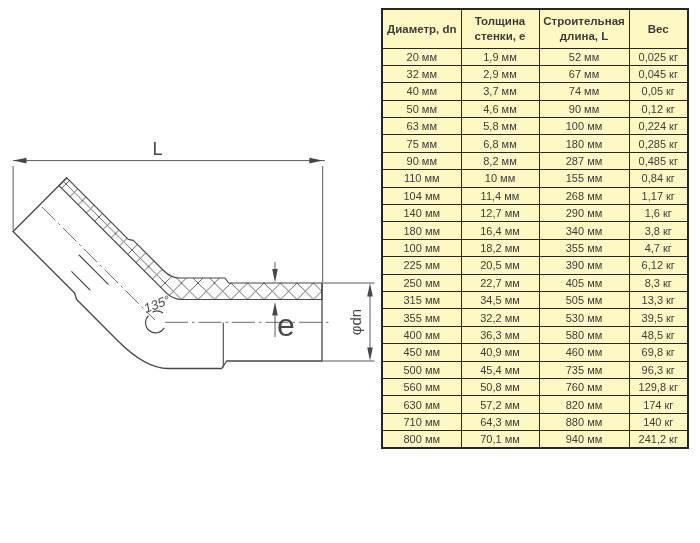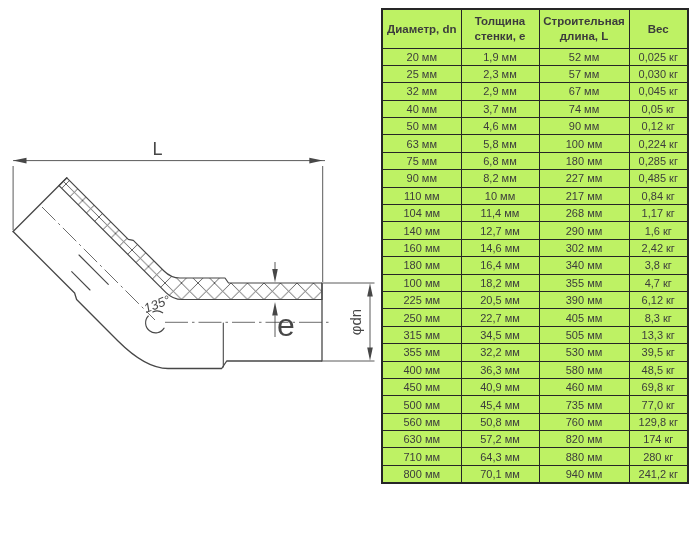--- a/index.html
+++ b/index.html
@@ -32,21 +32,21 @@
   .dtext{fill:var(--line);}
   
   .table-wrap{
     position:absolute;left:381px;top:8px;
   }
   table.spec{
     border-collapse:collapse;
     width:306px;
     table-layout:fixed;
     border:2px solid var(--table-border);
-    background:#bef264;
+    background:#fef9c3;
   }
   table.spec col.c1{width:79px;}
   table.spec col.c2{width:78px;}
   table.spec col.c3{width:90px;}
   table.spec col.c4{width:59px;}
   table.spec th{
     border:1px solid var(--table-border);
     height:39px;
     font-size:11.5px;
     font-weight:bold;
@@ -134,26 +134,20 @@
         </tr>
       </thead>
       <tbody>
           <tr>
             <td>20 мм</td>
             <td>1,9 мм</td>
             <td>52 мм</td>
             <td>0,025 кг</td>
           </tr>
           <tr>
-            <td>25 мм</td>
-            <td>2,3 мм</td>
-            <td>57 мм</td>
-            <td>0,030 кг</td>
-          </tr>
-          <tr>
             <td>32 мм</td>
             <td>2,9 мм</td>
             <td>67 мм</td>
             <td>0,045 кг</td>
           </tr>
           <tr>
             <td>40 мм</td>
             <td>3,7 мм</td>
             <td>74 мм</td>
             <td>0,05 кг</td>
@@ -172,48 +166,42 @@
           </tr>
           <tr>
             <td>75 мм</td>
             <td>6,8 мм</td>
             <td>180 мм</td>
             <td>0,285 кг</td>
           </tr>
           <tr>
             <td>90 мм</td>
             <td>8,2 мм</td>
-            <td>227 мм</td>
+            <td>287 мм</td>
             <td>0,485 кг</td>
           </tr>
           <tr>
             <td>110 мм</td>
             <td>10 мм</td>
-            <td>217 мм</td>
+            <td>155 мм</td>
             <td>0,84 кг</td>
           </tr>
           <tr>
             <td>104 мм</td>
             <td>11,4 мм</td>
             <td>268 мм</td>
             <td>1,17 кг</td>
           </tr>
           <tr>
             <td>140 мм</td>
             <td>12,7 мм</td>
             <td>290 мм</td>
             <td>1,6 кг</td>
           </tr>
           <tr>
-            <td>160 мм</td>
-            <td>14,6 мм</td>
-            <td>302 мм</td>
-            <td>2,42 кг</td>
-          </tr>
-          <tr>
             <td>180 мм</td>
             <td>16,4 мм</td>
             <td>340 мм</td>
             <td>3,8 кг</td>
           </tr>
           <tr>
             <td>100 мм</td>
             <td>18,2 мм</td>
             <td>355 мм</td>
             <td>4,7 кг</td>
@@ -251,39 +239,39 @@
           <tr>
             <td>450 мм</td>
             <td>40,9 мм</td>
             <td>460 мм</td>
             <td>69,8 кг</td>
           </tr>
           <tr>
             <td>500 мм</td>
             <td>45,4 мм</td>
             <td>735 мм</td>
-            <td>77,0 кг</td>
+            <td>96,3 кг</td>
           </tr>
           <tr>
             <td>560 мм</td>
             <td>50,8 мм</td>
             <td>760 мм</td>
             <td>129,8 кг</td>
           </tr>
           <tr>
             <td>630 мм</td>
             <td>57,2 мм</td>
             <td>820 мм</td>
             <td>174 кг</td>
           </tr>
           <tr>
             <td>710 мм</td>
             <td>64,3 мм</td>
             <td>880 мм</td>
-            <td>280 кг</td>
+            <td>140 кг</td>
           </tr>
           <tr>
             <td>800 мм</td>
             <td>70,1 мм</td>
             <td>940 мм</td>
             <td>241,2 кг</td>
           </tr>
         </tbody>
     </table>
   </div>

